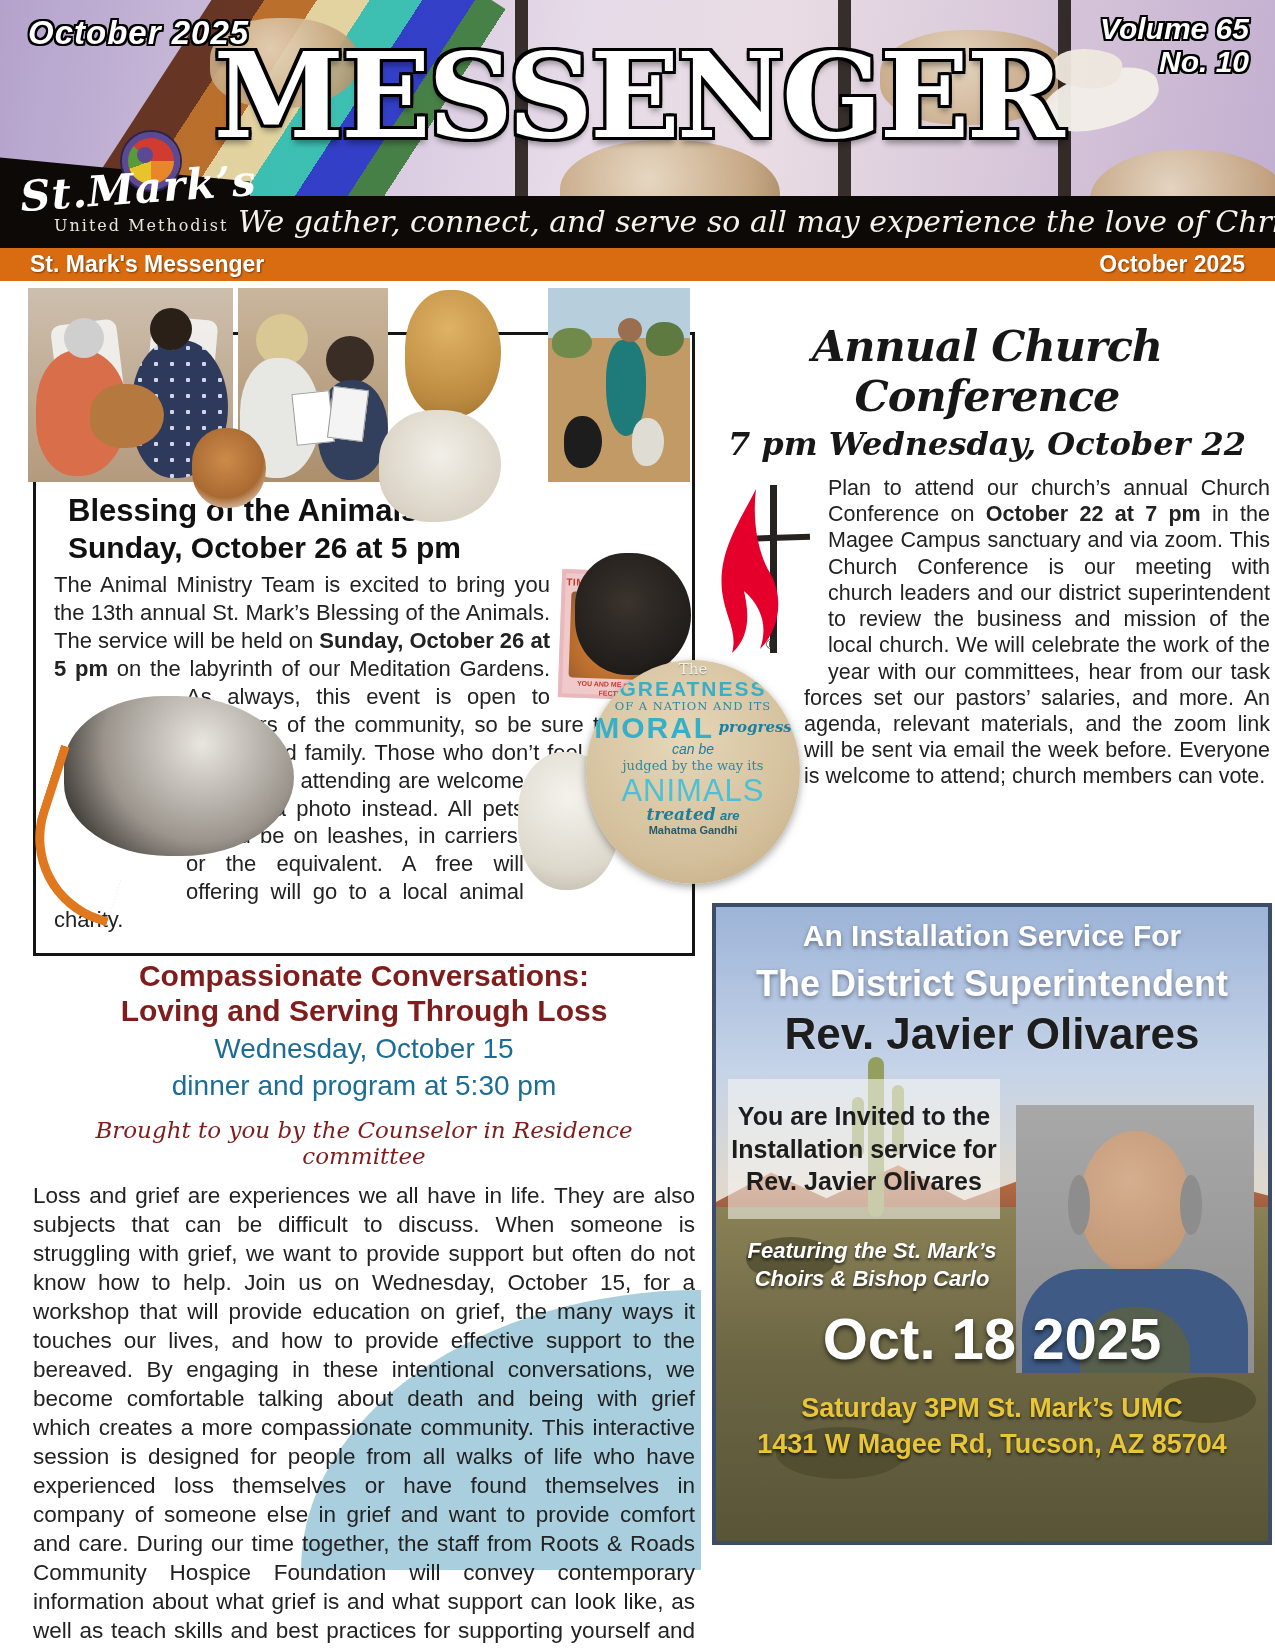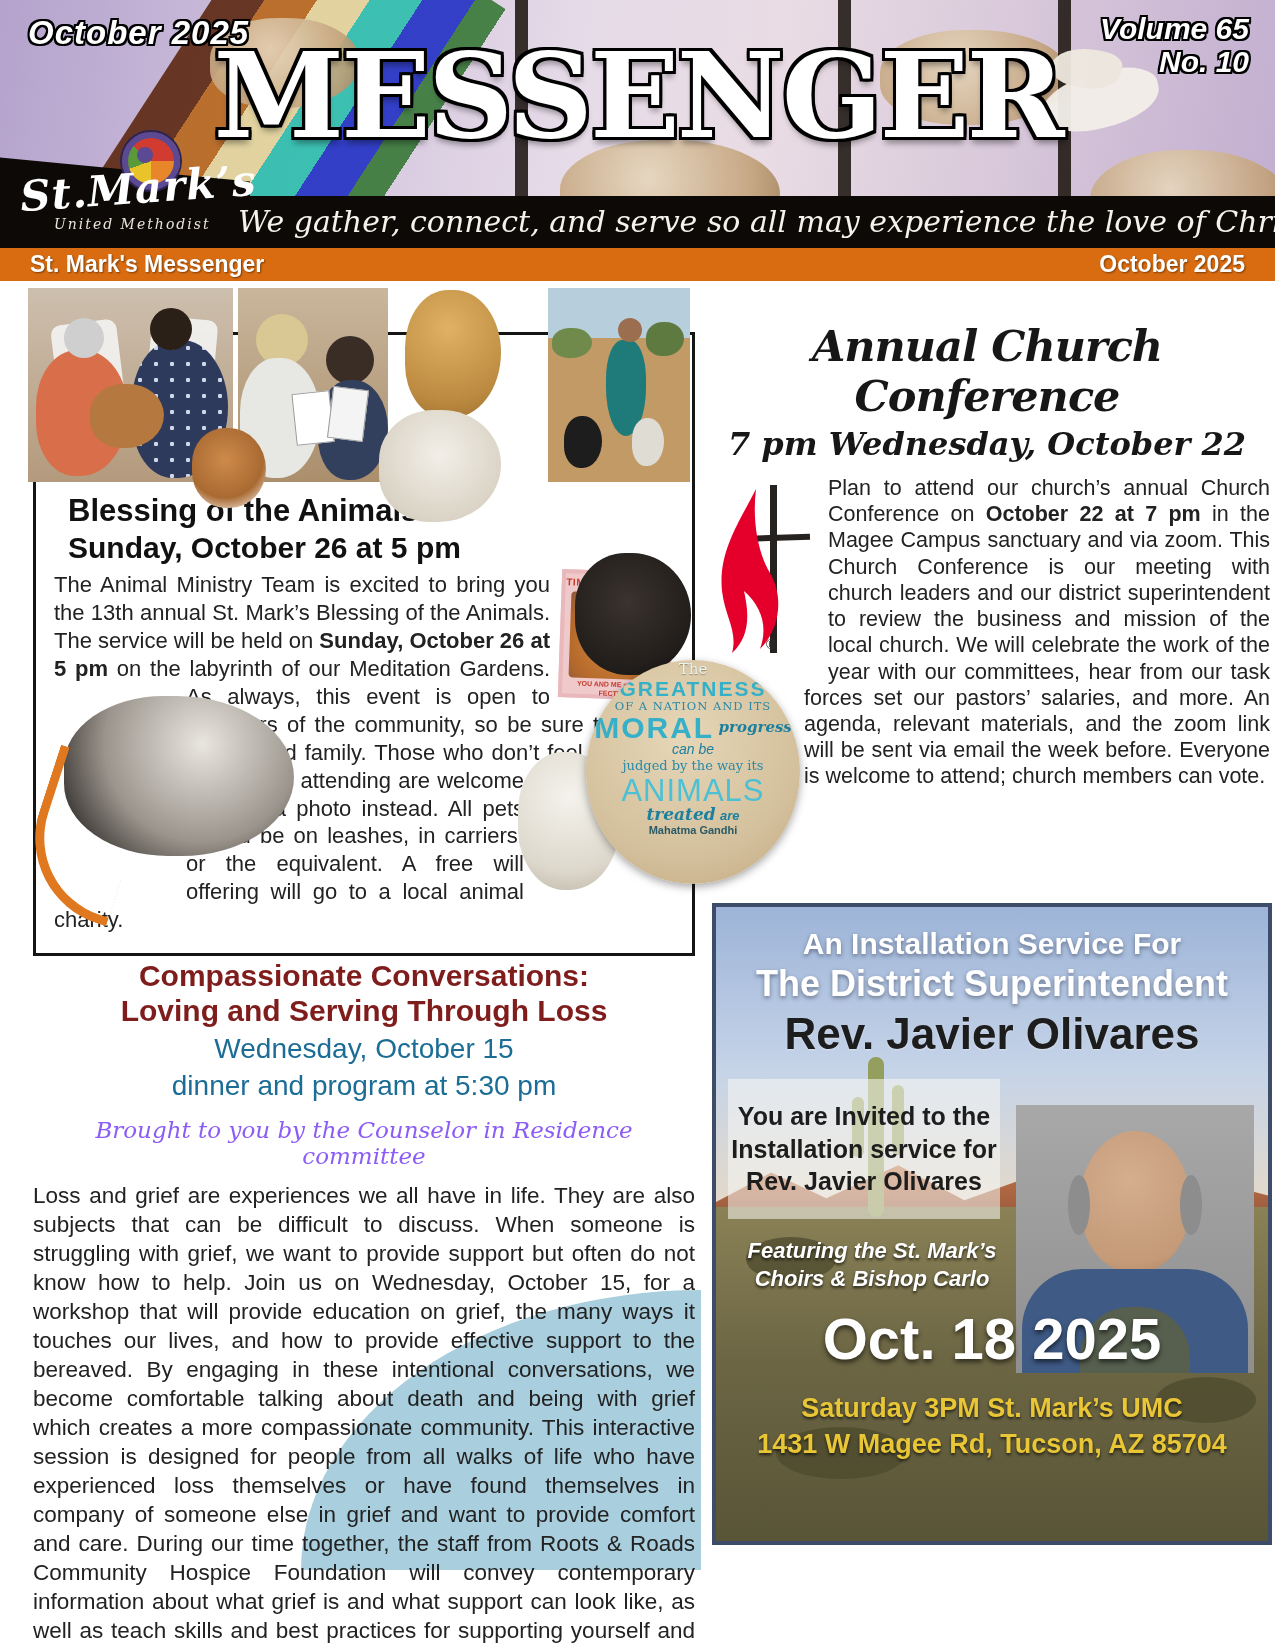--- a/index.html
+++ b/index.html
@@ -24,21 +24,21 @@
      font-family:"DejaVu Serif",serif;font-weight:bold;font-size:118px;letter-spacing:-3px;color:#fff;
      text-shadow:3px 0 #000,-3px 0 #000,0 3px #000,0 -3px #000,3px 3px #000,-3px -3px #000,3px -3px #000,-3px 3px #000,0 6px 6px rgba(0,0,0,.4);}
   .band{position:absolute;left:0;bottom:0;width:100%;height:52px;background:#0c0906;}
   .band-extend{position:absolute;left:0;bottom:52px;width:250px;height:48px;background:#0c0906;
      clip-path:polygon(0 20%,100% 70%,100% 100%,0 100%);}
   .tagline{position:absolute;left:238px;bottom:9px;color:#f5f2ec;font-family:"DejaVu Serif",serif;
      font-style:italic;font-size:30px;white-space:nowrap;}
   .logo{position:absolute;left:14px;bottom:2px;width:230px;height:90px;color:#fff;z-index:3;}
   .logo-script{position:absolute;left:6px;top:8px;font-family:"DejaVu Serif",serif;font-style:italic;font-weight:bold;
      font-size:42px;letter-spacing:1px;white-space:nowrap;transform:rotate(-4deg);}
-  .logo-sub{position:absolute;left:40px;top:60px;font-family:"DejaVu Serif",serif;font-style:italic;font-size:14px;letter-spacing:2px;color:#e9e4da;}
+  .logo-sub{position:absolute;left:40px;top:60px;font-family:"DejaVu Serif",serif;font-size:16px;letter-spacing:2px;color:#e9e4da;}
   .logo-icon{position:absolute;left:108px;top:-24px;width:46px;height:46px;border-radius:50%;
      background:conic-gradient(#d23b2f 0 90deg,#e8872a 90deg 180deg,#e8c42a 180deg 250deg,#5a9a3a 250deg 310deg,#d23b2f 310deg 360deg);
      border:6px solid #5b4a93;box-shadow:0 0 0 2px #2c2350;}
   .logo-icon-inner{position:absolute;left:9px;top:9px;width:16px;height:16px;border-radius:50%;background:#5b4a93;}
 
   
   .info-bar{position:absolute;left:0;top:248px;width:1275px;height:33px;background:#d96c10;color:#fff;
      font-weight:bold;font-size:23px;}
   .info-bar .left{position:absolute;left:30px;top:3px;text-shadow:1px 1px 2px rgba(0,0,0,.45);}
   .info-bar .right{position:absolute;right:30px;top:3px;text-shadow:1px 1px 2px rgba(0,0,0,.45);}
@@ -99,38 +99,38 @@
 
   
   .dog-blob{position:absolute;border-radius:46% 54% 52% 48%;}
   .leash{position:absolute;width:90px;height:150px;border-left:9px solid #e07820;border-bottom:9px solid #e07820;
      border-bottom-left-radius:90px;transform:rotate(18deg);}
 
   
   .compassionate{position:absolute;left:33px;top:958px;width:662px;z-index:2;}
   .comp-title{font-size:30px;font-weight:bold;color:#7f1d1d;text-align:center;line-height:1.18;margin:0;position:relative;z-index:2;}
   .comp-date{font-size:28px;color:#1b6d95;text-align:center;line-height:1.25;margin:2px 0 0;position:relative;z-index:2;}
-  .comp-byline{font-family:"DejaVu Serif",serif;font-style:italic;font-size:23px;color:#8b5cf6;text-align:center;margin:14px 0 0;position:relative;z-index:2;}
+  .comp-byline{font-family:"DejaVu Serif",serif;font-style:italic;font-size:23px;color:#7f1d1d;text-align:center;margin:14px 0 0;position:relative;z-index:2;}
   .comp-body{font-size:22.5px;line-height:1.29;color:#222;text-align:justify;margin:12px 0 0;position:relative;z-index:2;}
   .blue-blob{position:absolute;left:268px;top:332px;width:400px;height:280px;background:#a9cedd;
      border-top-left-radius:100% 100%;z-index:1;}
 
   
   .poster{position:absolute;left:712px;top:903px;width:560px;height:642px;border:4px solid #3d4c68;
      box-sizing:border-box;background:#cfd9ea;overflow:hidden;z-index:2;}
   .p-sky{position:absolute;left:0;top:0;width:100%;height:300px;
      background:linear-gradient(180deg,#9db4d8,#c6d4e8 55%,#e4d9c9);}
   .p-mtn{position:absolute;left:0;top:238px;width:100%;height:92px;
      background:linear-gradient(180deg,#d07a4a,#8a523a);
      clip-path:polygon(0 62%,10% 30%,20% 58%,33% 22%,45% 60%,58% 32%,70% 62%,84% 30%,100% 55%,100% 100%,0 100%);}
   .p-desert{position:absolute;left:0;top:300px;width:100%;height:338px;
      background:linear-gradient(180deg,#8a8156,#6c6644 45%,#585436);}
   .bush{position:absolute;background:#4c4a2e;border-radius:50%;opacity:.75;}
   .cactus{position:absolute;background:#8f9a52;border-radius:12px;opacity:.92;}
-  .p-line1{position:absolute;left:0;top:20px;width:100%;text-align:center;color:#fff;font-weight:bold;font-size:30px;
+  .p-line1{position:absolute;left:0;top:12px;width:100%;text-align:center;color:#fff;font-weight:bold;font-size:30px;
      text-shadow:0 2px 4px rgba(40,50,70,.55);}
   .p-line2{position:absolute;left:0;top:56px;width:100%;text-align:center;color:#fff;font-weight:bold;font-size:36px;
      text-shadow:0 2px 4px rgba(40,50,70,.55);}
   .p-name{position:absolute;left:0;top:102px;width:100%;text-align:center;color:#1d1d1d;font-weight:bold;font-size:44px;
      text-shadow:0 1px 2px rgba(255,255,255,.4);}
   .p-invite{position:absolute;left:12px;top:172px;width:272px;height:140px;background:rgba(248,248,244,.55);
      display:flex;flex-direction:column;justify-content:center;text-align:center;
      color:#1d1d1d;font-weight:bold;font-size:25px;line-height:1.3;}
   .p-portrait{position:absolute;right:14px;top:198px;width:238px;height:268px;
      background:linear-gradient(180deg,#a8a8a8,#8f8f8f);overflow:hidden;}

